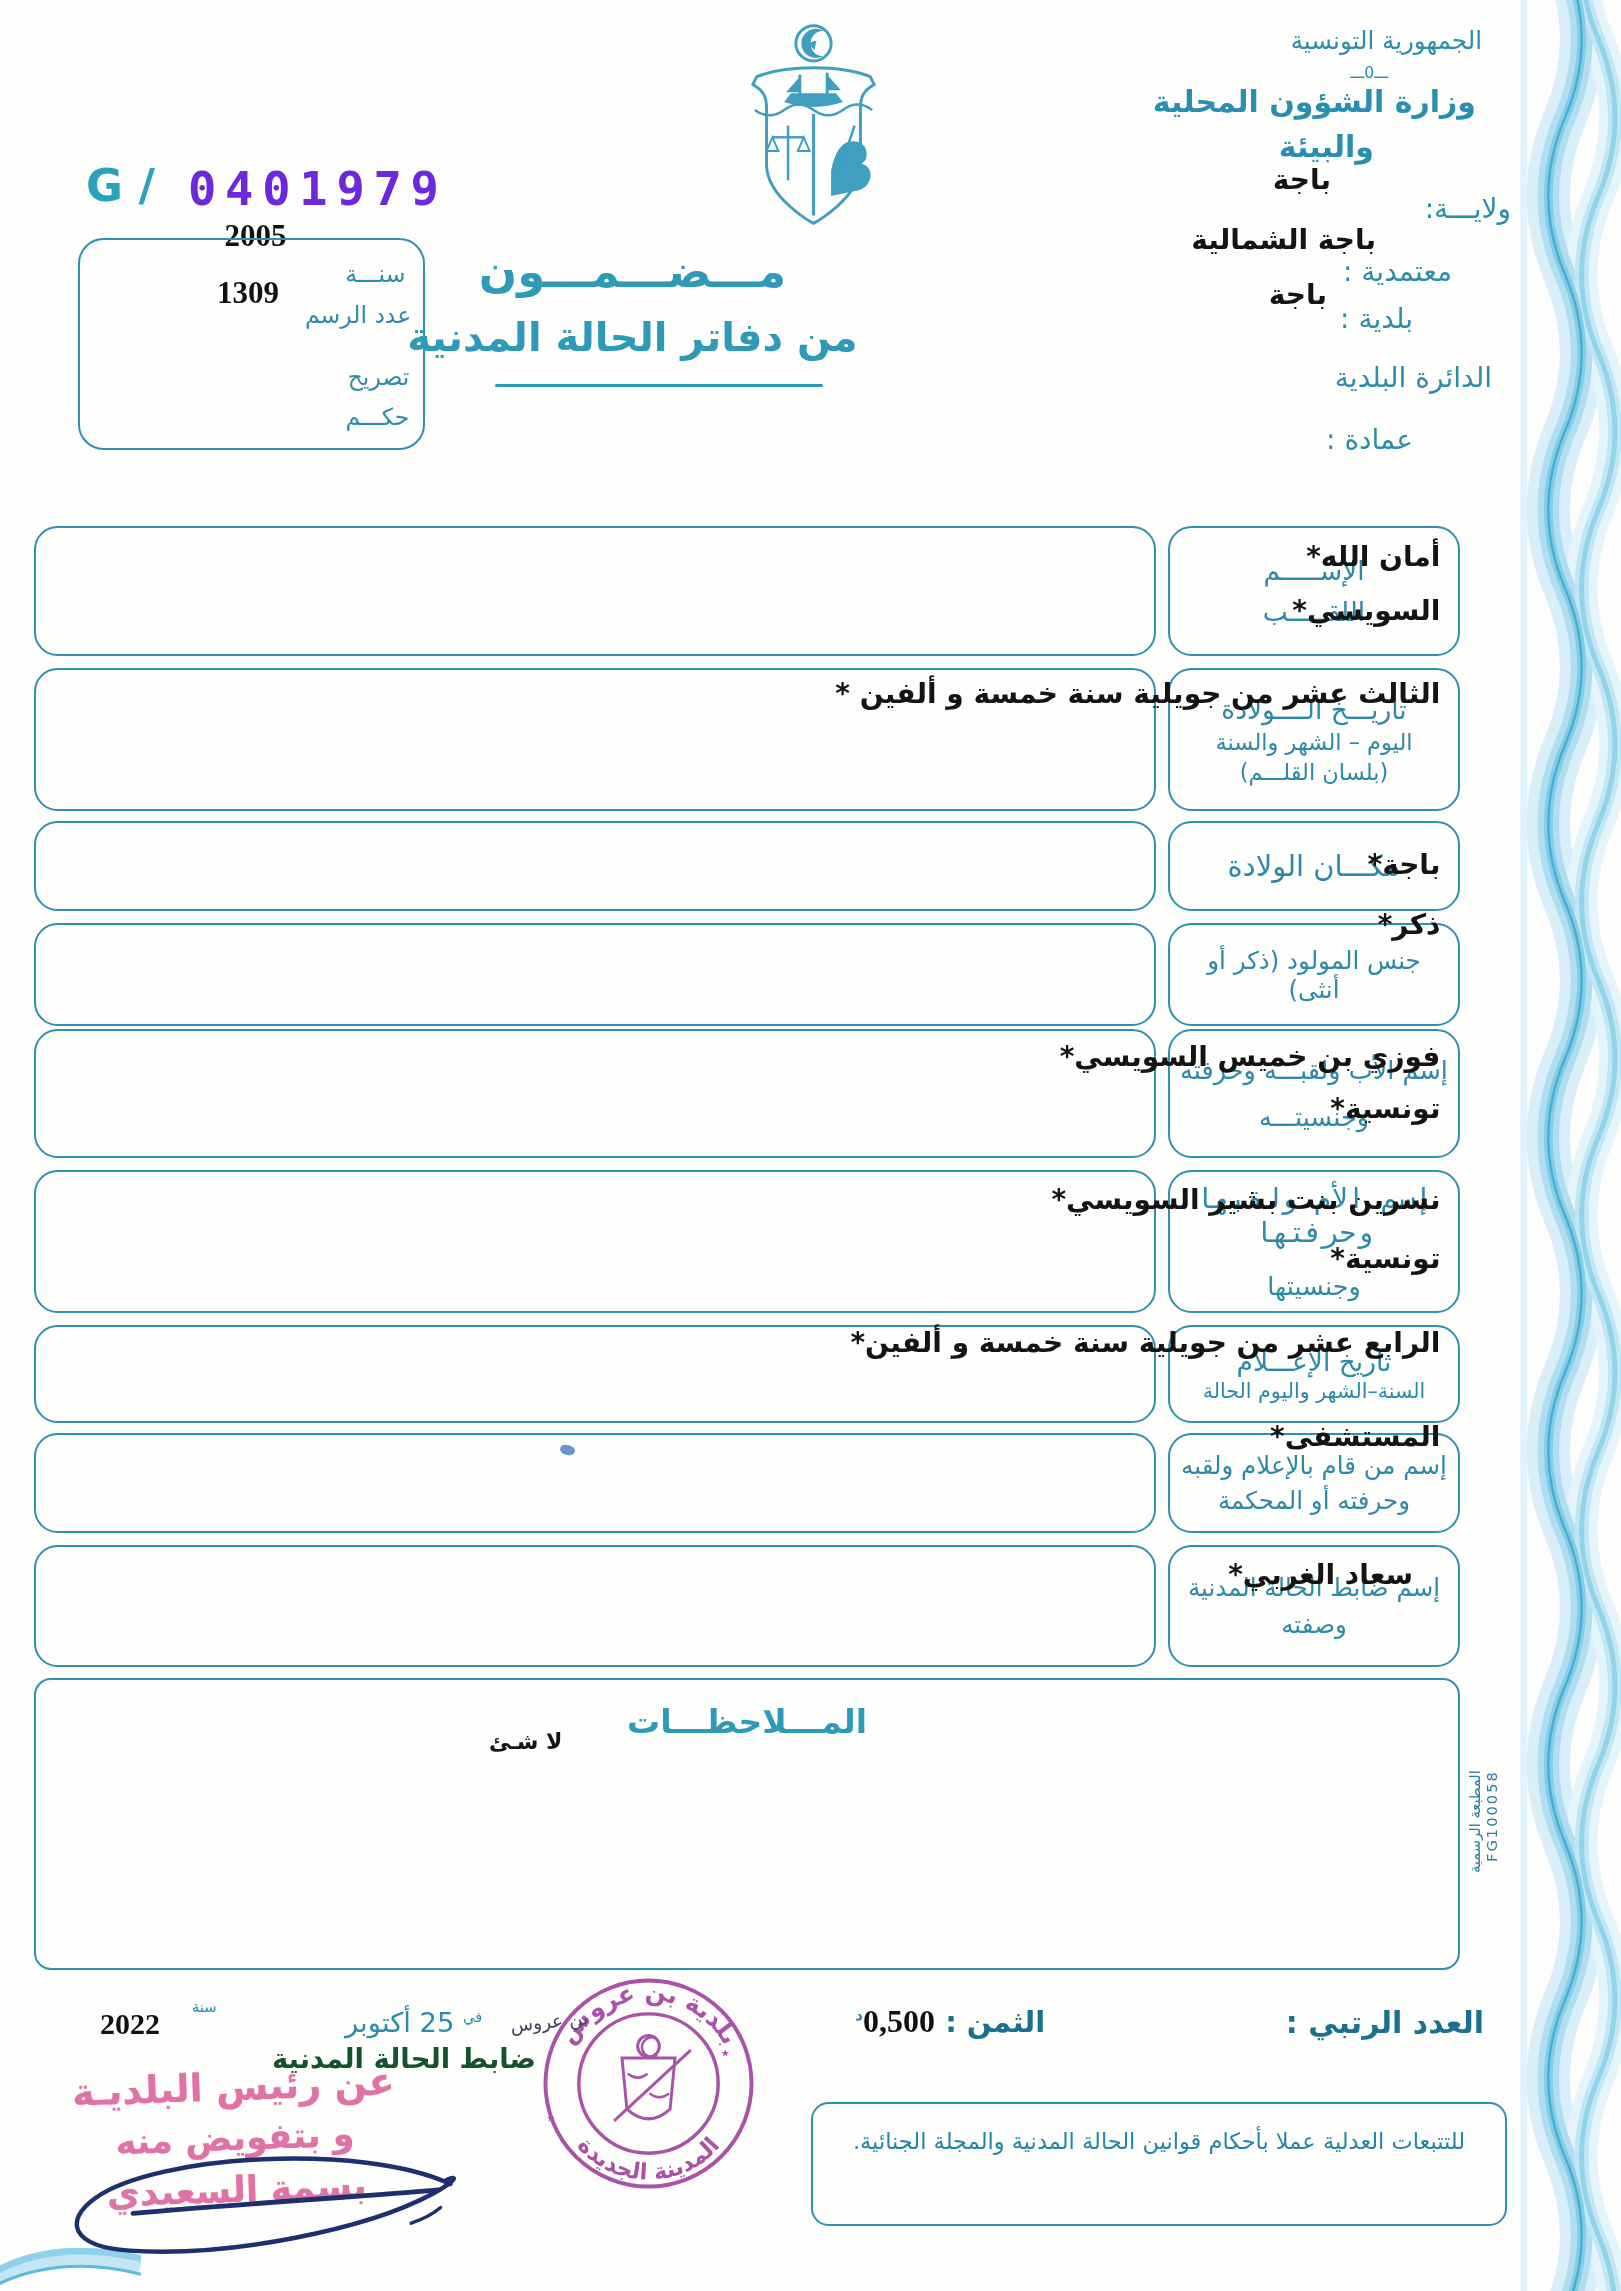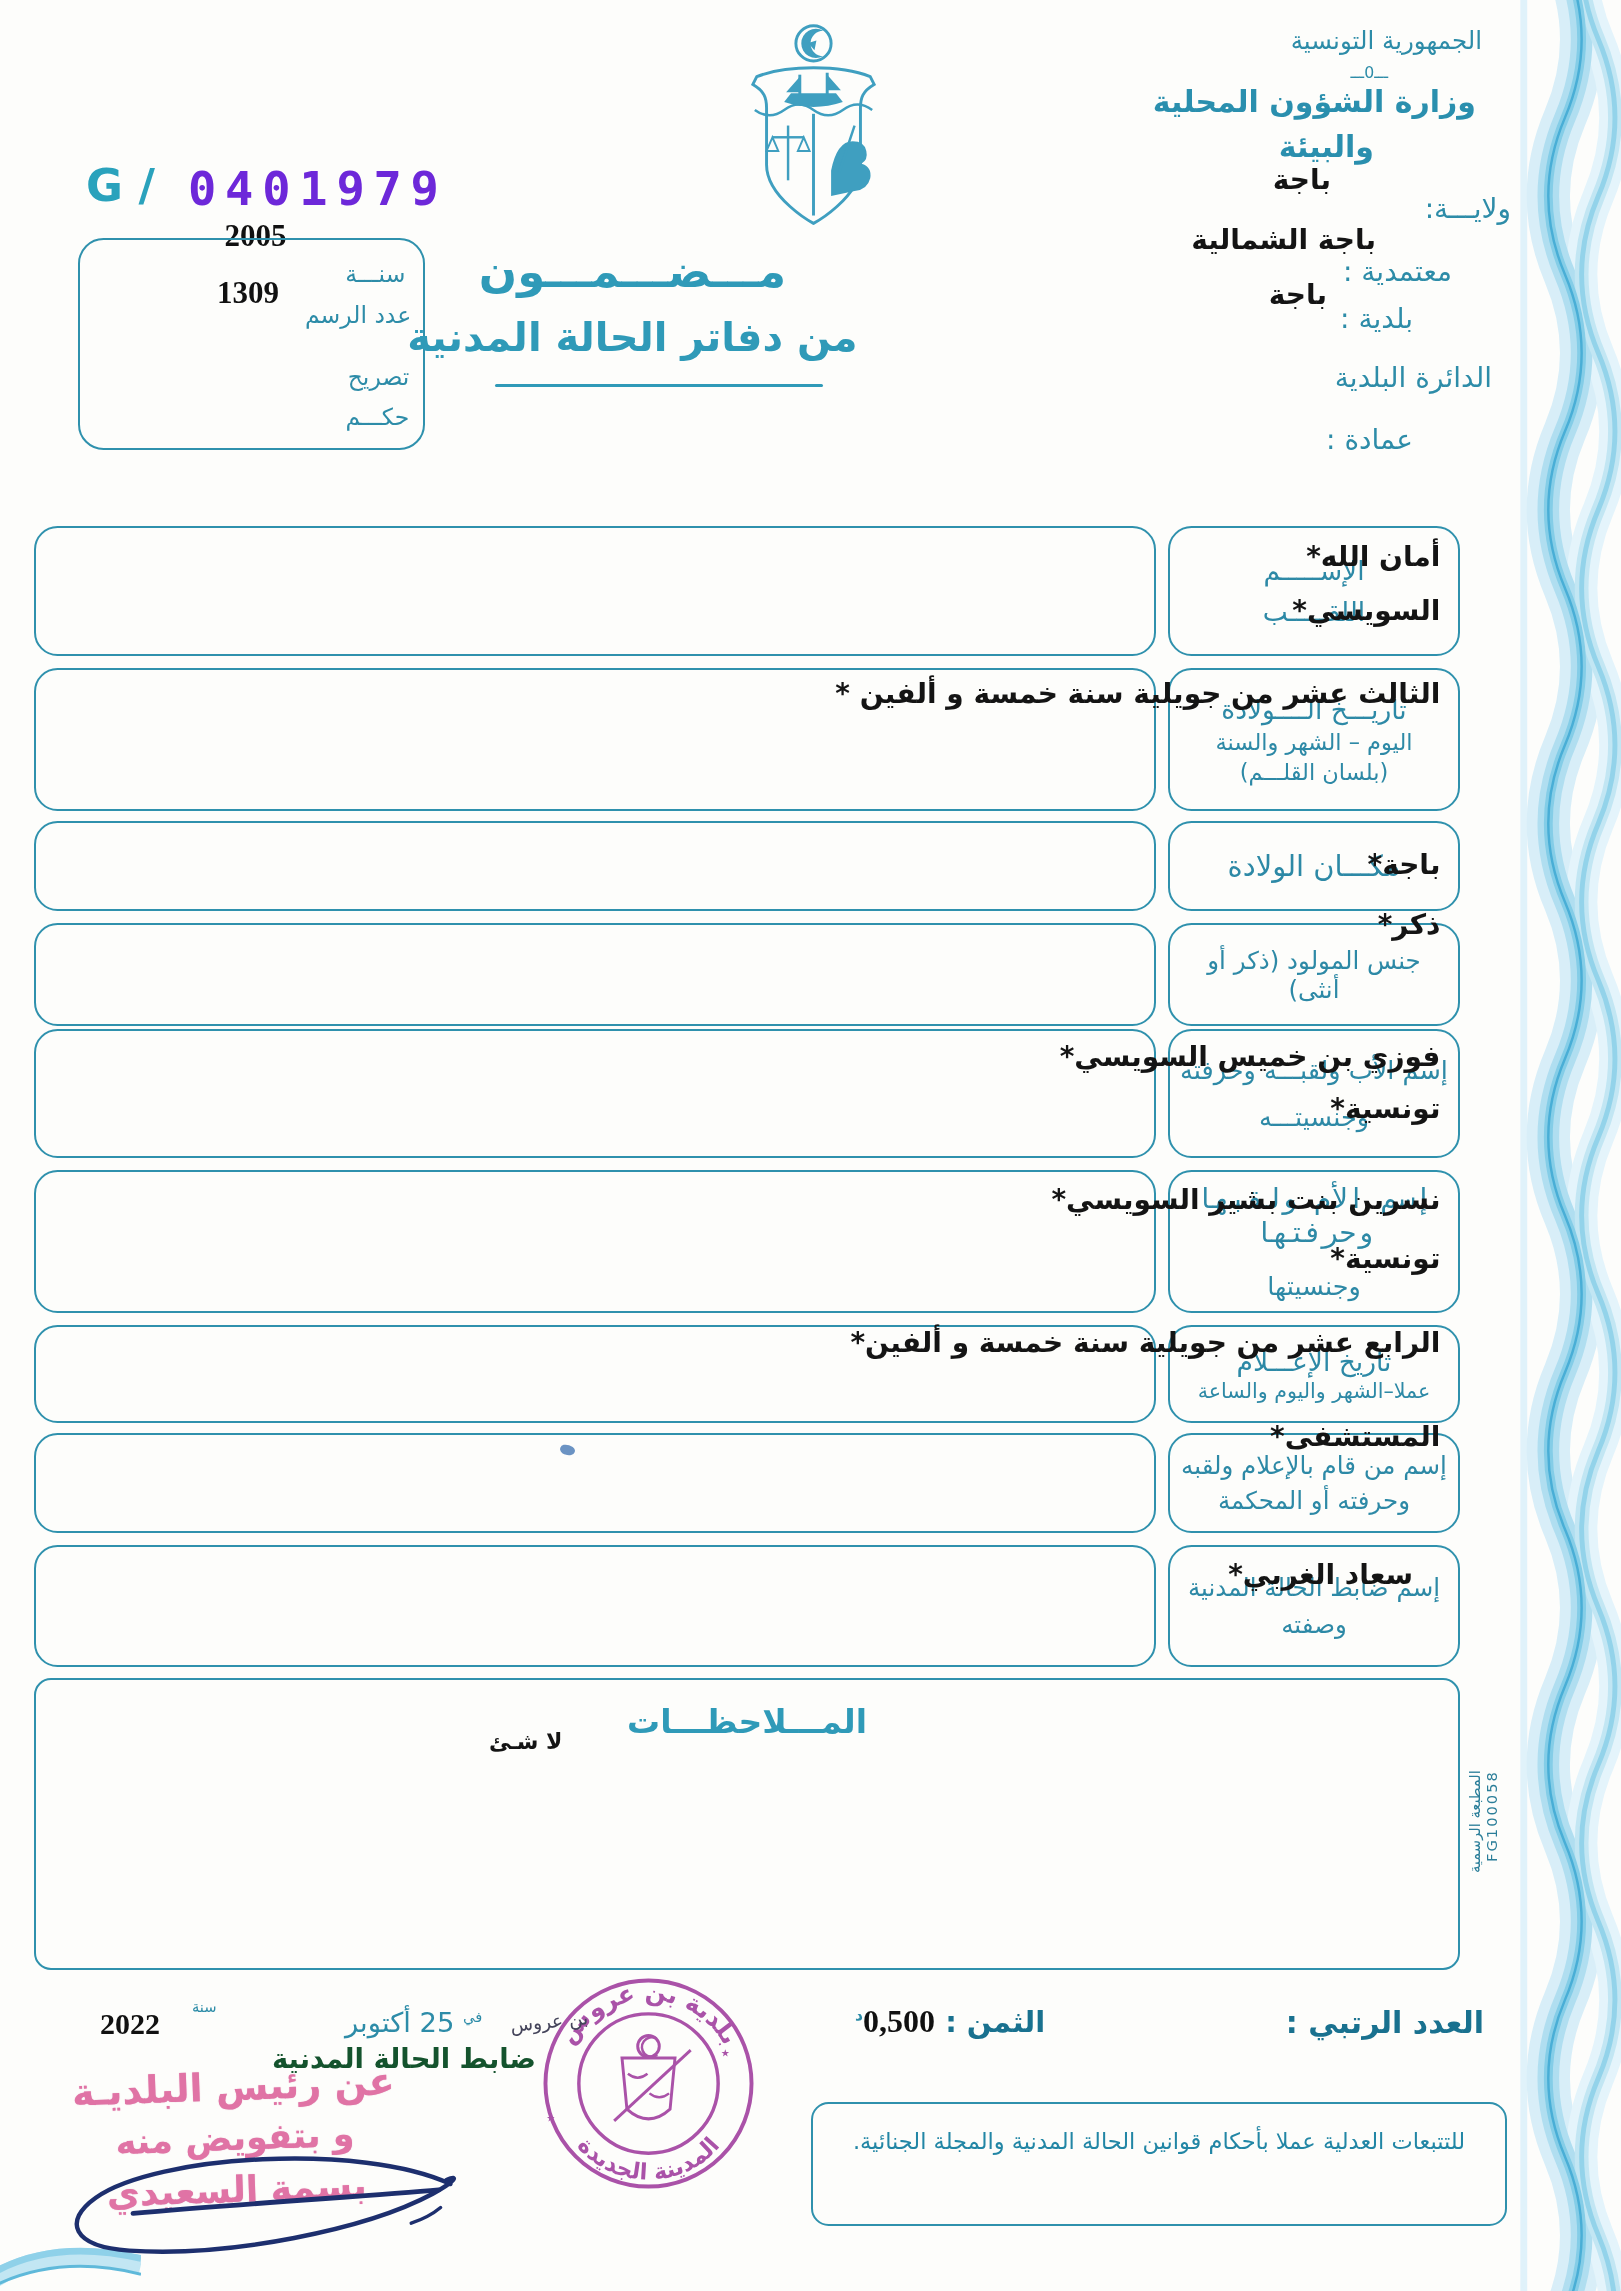--- a/index.html
+++ b/index.html
@@ -208,21 +208,21 @@
     </div>
   </div>
 
   <div class="row r7">
     <div class="vbox"></div>
     <div class="vals" style="top:-2px;line-height:39px;">
       <span>الرابع عشر من جويلية سنة خمسة و ألفين*</span>
     </div>
     <div class="lbox" style="gap:2px;">
       <span class="lbl1">تاريخ الإعـــلام</span>
-      <span class="lbl2" style="font-size:20.6px;">عملا–الشهر واليوم والساعة</span>
+      <span class="lbl2" style="font-size:20.6px;">السنة–الشهر واليوم الحالة</span>
     </div>
   </div>
 
   <div class="row r8">
     <div class="vbox"></div>
     <div class="vals" style="top:-15.7px;line-height:39px;">
       <span>المستشفى*</span>
     </div>
     <div class="lbox" style="gap:5.9px;">
       <span class="lbl2" style="font-size:24.5px;">إسم من قام بالإعلام ولقبه</span>

